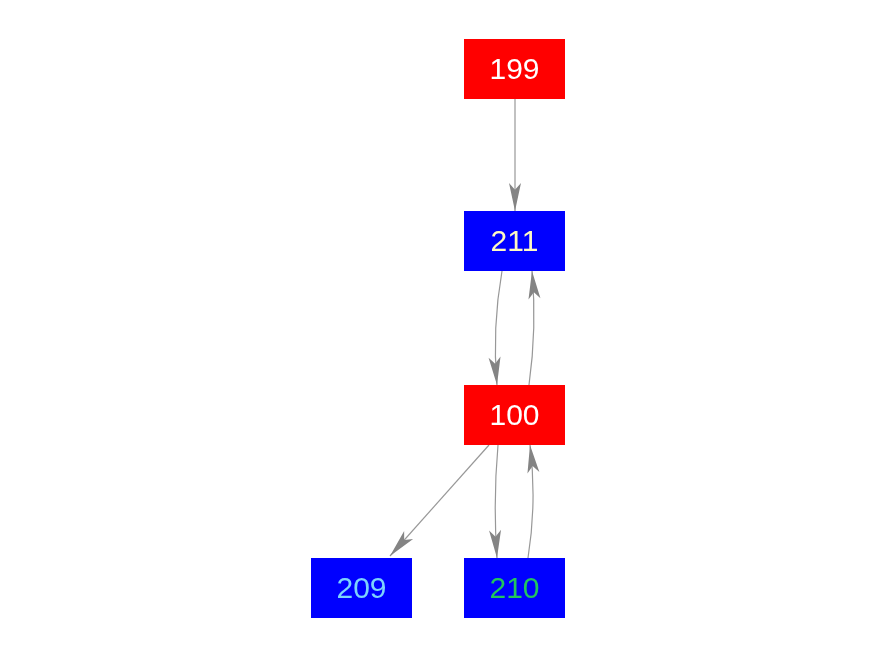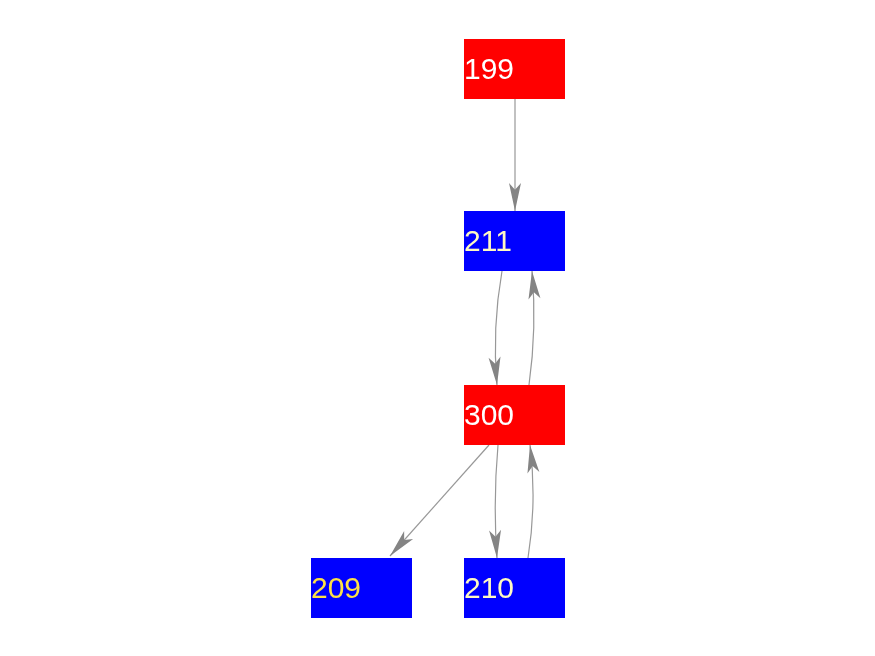--- a/index.html
+++ b/index.html
@@ -18,21 +18,21 @@
   .edges-layer {
     position: absolute;
     left: 0;
     top: 0;
     pointer-events: none;
   }
   .node {
     position: absolute;
     display: flex;
     align-items: center;
-    justify-content: flex-start;
+    justify-content: center;
     box-sizing: border-box;
     cursor: pointer;
   }
   .node-label {
     color: #ffffff;
     font-size: 30px;
     line-height: 1;
     user-select: none;
   }
 </style>
@@ -55,22 +55,22 @@
       <polygon points="530,445 539.3682171743654,472.0598689385947 532.5938468964563,466.12132472828694 527.4576957110459,473.5225645568971" fill="#848484"></polygon>
     </svg>
   <div id="nodes-layer">
       <div class="node" style="left: 464px; top: 39px; width: 101px; height: 60px; background: rgb(255, 0, 0);">
         <span class="node-label" style="color: rgb(255, 255, 255); font-size: 30px;">199</span>
       </div>
       <div class="node" style="left: 464px; top: 211px; width: 101px; height: 60px; background: rgb(0, 0, 255);">
         <span class="node-label" style="color: #fef9c3; font-size: 30px;">211</span>
       </div>
       <div class="node" style="left: 464px; top: 385px; width: 101px; height: 60px; background: rgb(255, 0, 0);">
-        <span class="node-label" style="color: rgb(255, 255, 255); font-size: 30px;">300</span>
+        <span class="node-label" style="color: rgb(255, 255, 255); font-size: 30px;">100</span>
       </div>
       <div class="node" style="left: 311px; top: 558px; width: 101px; height: 60px; background: rgb(0, 0, 255);">
-        <span class="node-label" style="color: #fde047; font-size: 30px;">209</span>
+        <span class="node-label" style="color: #7dd3fc; font-size: 30px;">209</span>
       </div>
       <div class="node" style="left: 464px; top: 558px; width: 101px; height: 60px; background: rgb(0, 0, 255);">
-        <span class="node-label" style="color: #fef9c3; font-size: 30px;">210</span>
+        <span class="node-label" style="color: #22c55e; font-size: 30px;">210</span>
       </div>
     </div>
 </div>
 
 </body></html>

